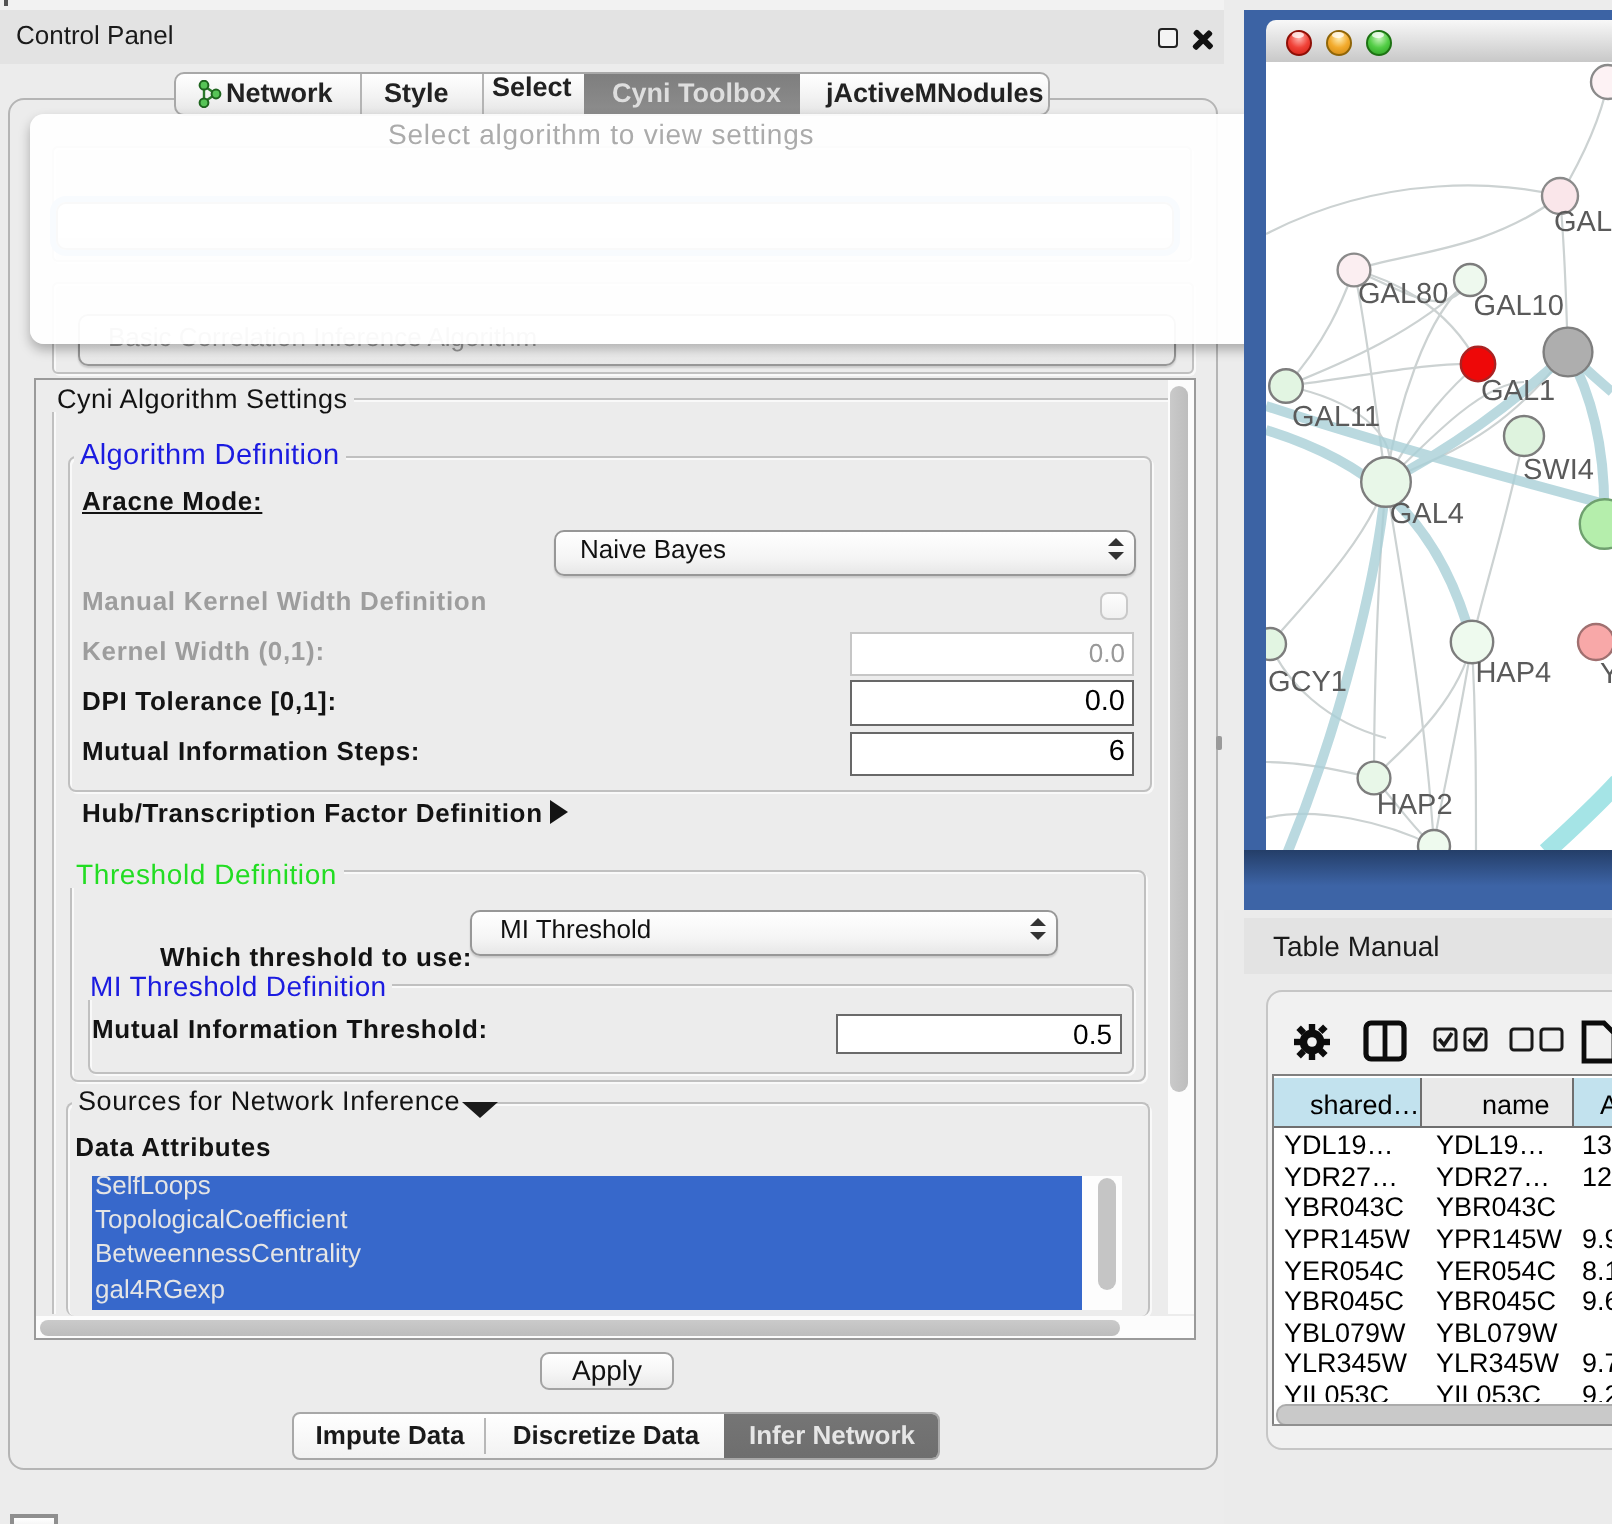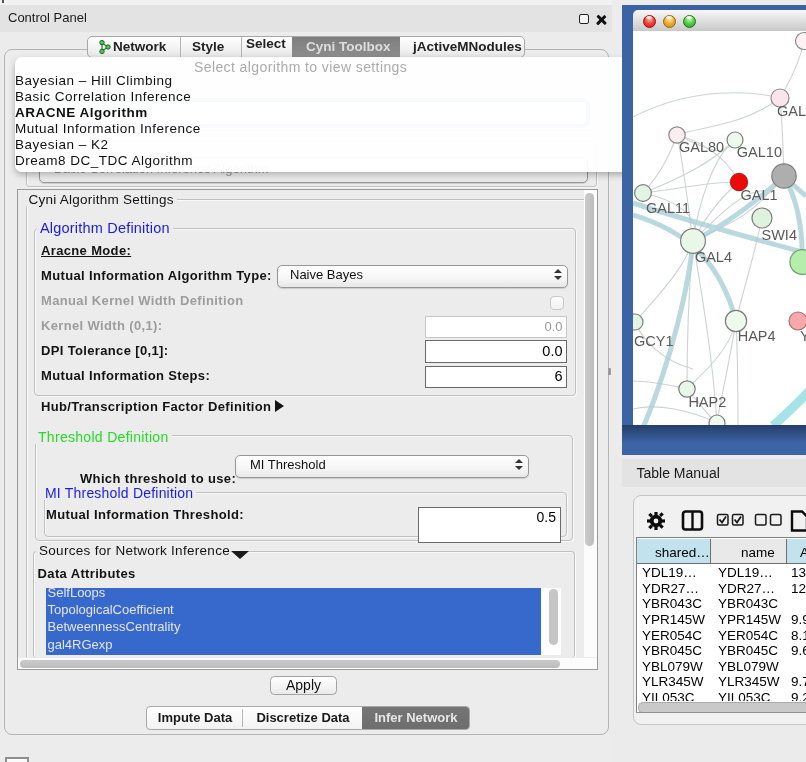--- a/index.html
+++ b/index.html
@@ -64,21 +64,20 @@
   <div class="abs" style="left:17px;top:189px;width:581px;height:481px;border:1px solid #9a9a9a;background:#ececec;box-sizing:border-box;"></div>
 
   <div class="abs" style="left:26px;top:199px;width:558px;height:1px;background:#c0c0c0;box-shadow:0 1px 0 rgba(255,255,255,.7);"></div>
   <div class="abs" style="left:26px;top:199px;width:1px;height:458px;background:#c0c0c0;box-shadow:1px 0 0 rgba(255,255,255,.7);"></div>
   <div class="gtitle" style="left:25.5px;top:192.6px;font-size:13.5px;letter-spacing:0.25px;line-height:13.5px;color:#131313;">Cyni Algorithm Settings</div>
 
   <div class="abs etched" style="left:33.5px;top:227.5px;width:540px;height:166.5px;border-radius:4px;"></div>
   <div class="gtitle" style="left:37px;top:220.6px;font-size:14.5px;letter-spacing:0.2px;line-height:14.5px;color:#1b1be0;">Algorithm Definition</div>
 
   <div class="lbl" style="left:41px;top:243.7px;text-decoration:underline;">Aracne Mode:</div>
-  <div class="lbl" style="left:41px;top:268.7px;">Mutual Information Algorithm Type:</div>
   <div class="combo" style="left:277px;top:264.5px;width:289px;height:21px;">
      <div class="txt" style="left:12px;">Naive Bayes</div>
       <div class="arr" style="top:3.8px;"></div>
   </div>
   <div class="lbl dis" style="left:41px;top:293.7px;">Manual Kernel Width Definition</div>
   <div class="abs" style="left:550px;top:296px;width:13.5px;height:13.5px;border:1.5px solid #c9c9c9;border-radius:4px;background:linear-gradient(#fdfdfd,#f1f1f1);box-sizing:border-box;"></div>
   <div class="lbl dis" style="left:41px;top:318.7px;">Kernel Width (0,1):</div>
   <div class="fld" style="left:425px;top:315.5px;width:142px;height:22.5px;border:1px solid #c6c6c6;line-height:20.5px;font-size:13px;color:#999;padding-right:3.5px;">0.0</div>
   <div class="lbl" style="left:41px;top:343.7px;">DPI Tolerance [0,1]:</div>
   <div class="fld" style="left:425px;top:340px;width:142px;height:23px;border:1.3px solid #686868;line-height:20.5px;font-size:14.5px;color:#000;padding-right:3.5px;">0.0</div>
@@ -92,21 +91,21 @@
   <div class="gtitle" style="left:35px;top:429.6px;font-size:14px;letter-spacing:0.3px;line-height:14px;color:#22dd22;">Threshold Definition</div>
   <div class="lbl" style="left:80px;top:456.7px;margin-top:15px;">Which threshold to use:</div>
   <div class="combo" style="left:235px;top:454.7px;width:292px;height:21px;">
      <div class="txt" style="left:14px;">MI Threshold</div>
       <div class="arr" style="top:3.8px;"></div>
   </div>
 
   <div class="abs etched" style="left:44px;top:492px;width:521px;height:42.5px;border-radius:4px;"></div>
   <div class="gtitle" style="left:42px;top:486.2px;font-size:14px;letter-spacing:0.2px;line-height:14px;color:#1b1be0;">MI Threshold Definition</div>
   <div class="lbl" style="left:46px;top:508.1px;">Mutual Information Threshold:</div>
-  <div class="fld" style="left:418px;top:507px;width:143px;height:36px;border:1.2px solid #6a6a6a;line-height:19.5px;font-size:14px;color:#000;padding-right:4px;">0.5</div>
+  <div class="fld" style="left:418px;top:507px;width:143px;height:20px;border:1.2px solid #6a6a6a;line-height:19.5px;font-size:14px;color:#000;padding-right:4px;">0.5</div>
 
   <div class="abs etched" style="left:32.5px;top:551px;width:540.5px;height:106px;border-radius:4px;border-bottom:none;"></div>
   <div class="gtitle" style="left:36px;top:544.1px;font-size:13.5px;letter-spacing:0.3px;line-height:13.5px;color:#131313;">Sources for Network Inference</div>
   <div class="abs" style="left:231px;top:550.5px;width:0;height:0;border-left:9.5px solid transparent;border-right:9.5px solid transparent;border-top:8px solid #1a1a1a;"></div>
   <div class="lbl" style="left:37.6px;top:566.6px;">Data Attributes</div>
   <div class="abs" style="left:46px;top:587.5px;width:495px;height:67px;background:#3768cb;overflow:hidden;">
     <div style="font-size:13px;color:#e5e5e5;line-height:17.2px;padding:0 0 0 1.5px;position:absolute;top:-3.6px;">SelfLoops<br>TopologicalCoefficient<br>BetweennessCentrality<br>gal4RGexp</div>
   </div>
   <div class="abs" style="left:541px;top:587.5px;width:20px;height:67px;background:#fdfdfd;"></div>
   <div class="abs" style="left:549px;top:589px;width:9px;height:56px;background:#c5c5c5;border-radius:5px;"></div>
@@ -126,28 +125,20 @@
     <div class="abs" style="left:216px;top:4.3px;width:106px;text-align:center;line-height:13px;color:#e6e6e6;">Infer Network</div>
   </div>
 
   <div class="abs" style="left:608px;top:368px;width:3px;height:7px;background:#9a9a9a;border-radius:1px;"></div>
 
   <div class="abs" style="left:5px;top:757px;width:20px;height:10px;border:2.5px solid #8f8f8f;background:linear-gradient(#ffffff,#e2e2e2);"></div>
 </div>
 
 <div class="abs" style="left:15px;top:57px;width:633px;height:115px;background:rgba(255,255,255,0.94);border-radius:7px;box-shadow:0 3px 6px rgba(0,0,0,.28);overflow:hidden;">
   <div style="position:absolute;left:179px;top:3px;font-size:14px;letter-spacing:0.4px;line-height:14px;color:#ababab;">Select algorithm to view settings</div>
-  <div style="position:absolute;left:0px;top:16.4px;font-size:13.5px;letter-spacing:0.5px;color:#111;line-height:15.9px;">
-    Bayesian – Hill Climbing<br>
-    Basic Correlation Inference<br>
-    <b>ARACNE Algorithm</b><br>
-    Mutual Information Inference<br>
-    Bayesian – K2<br>
-    Dream8 DC_TDC Algorithm
-  </div>
 </div>
 
 <div class="abs" style="left:622px;top:5px;width:184px;height:423px;background:#3c63a4;"></div>
 <div class="abs" style="left:622px;top:425px;width:184px;height:30px;background:linear-gradient(#243e68,#3d64a6 60%,#3d64a6);"></div>
 
 <div class="abs" style="left:633px;top:10px;width:173px;height:21px;background:linear-gradient(#f8f8f8,#c8c8c8);border-bottom:1px solid #888;border-top-left-radius:5px;">
   <div class="abs" style="left:10px;top:4.5px;width:11px;height:11px;border-radius:50%;background:radial-gradient(circle at 50% 28%,#ffb3ad 0%,#f04238 50%,#d01c11 100%);border:0.5px solid #8e0f06;"></div>
   <div class="abs" style="left:12.5px;top:5.5px;width:6px;height:3.5px;border-radius:50%;background:rgba(255,255,255,.75);"></div>
   <div class="abs" style="left:30px;top:4.5px;width:11px;height:11px;border-radius:50%;background:radial-gradient(circle at 50% 28%,#ffeeb3 0%,#f2aa2c 50%,#cd8712 100%);border:0.5px solid #8f6508;"></div>
   <div class="abs" style="left:32.5px;top:5.5px;width:6px;height:3.5px;border-radius:50%;background:rgba(255,255,255,.75);"></div>

